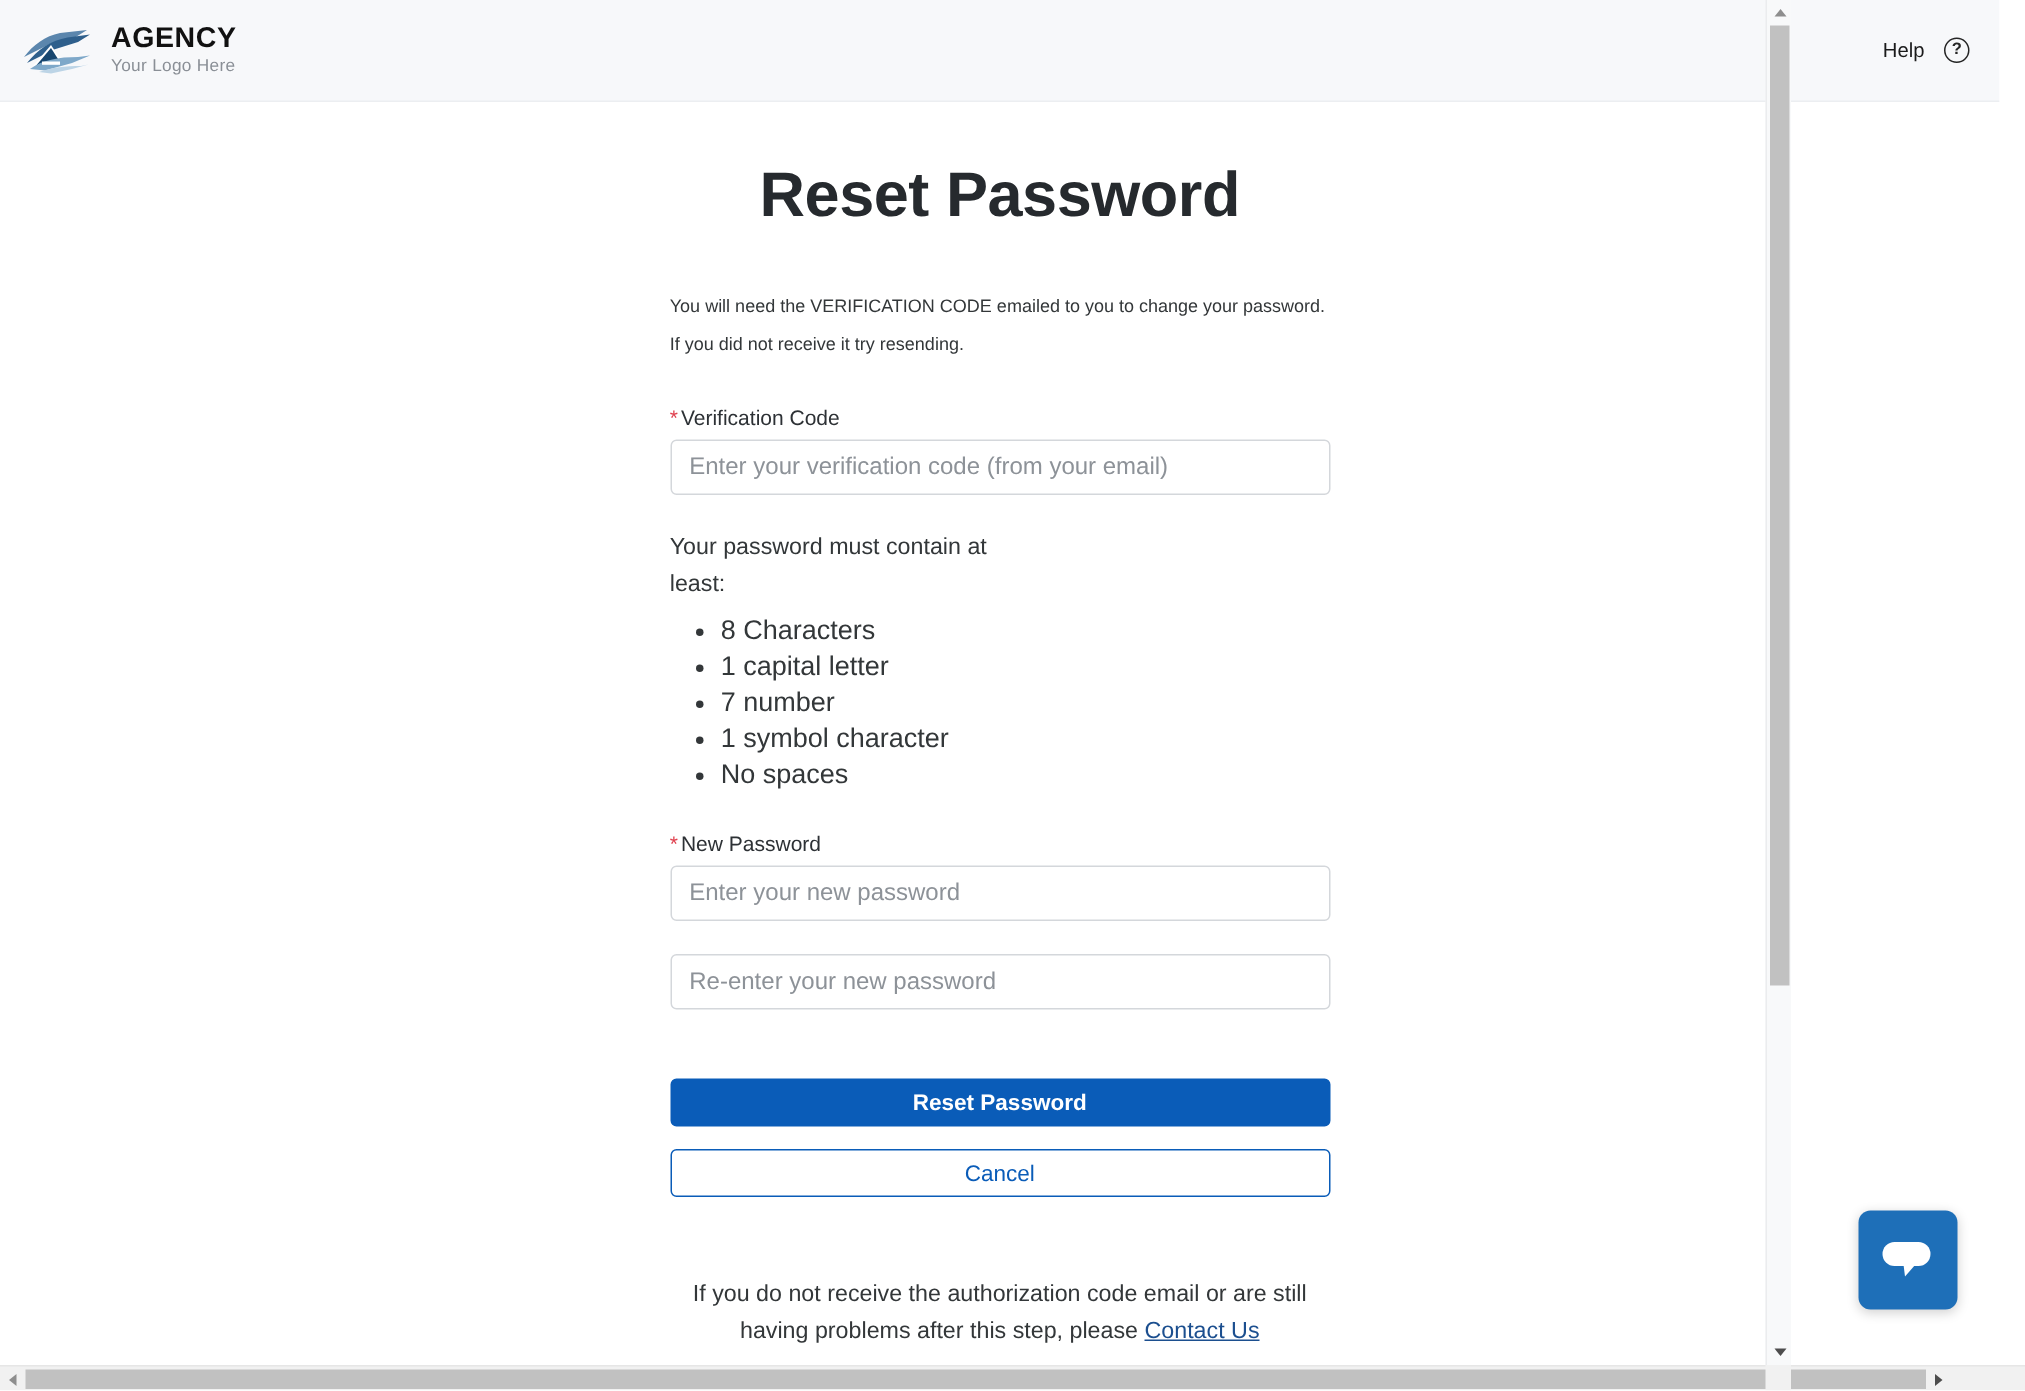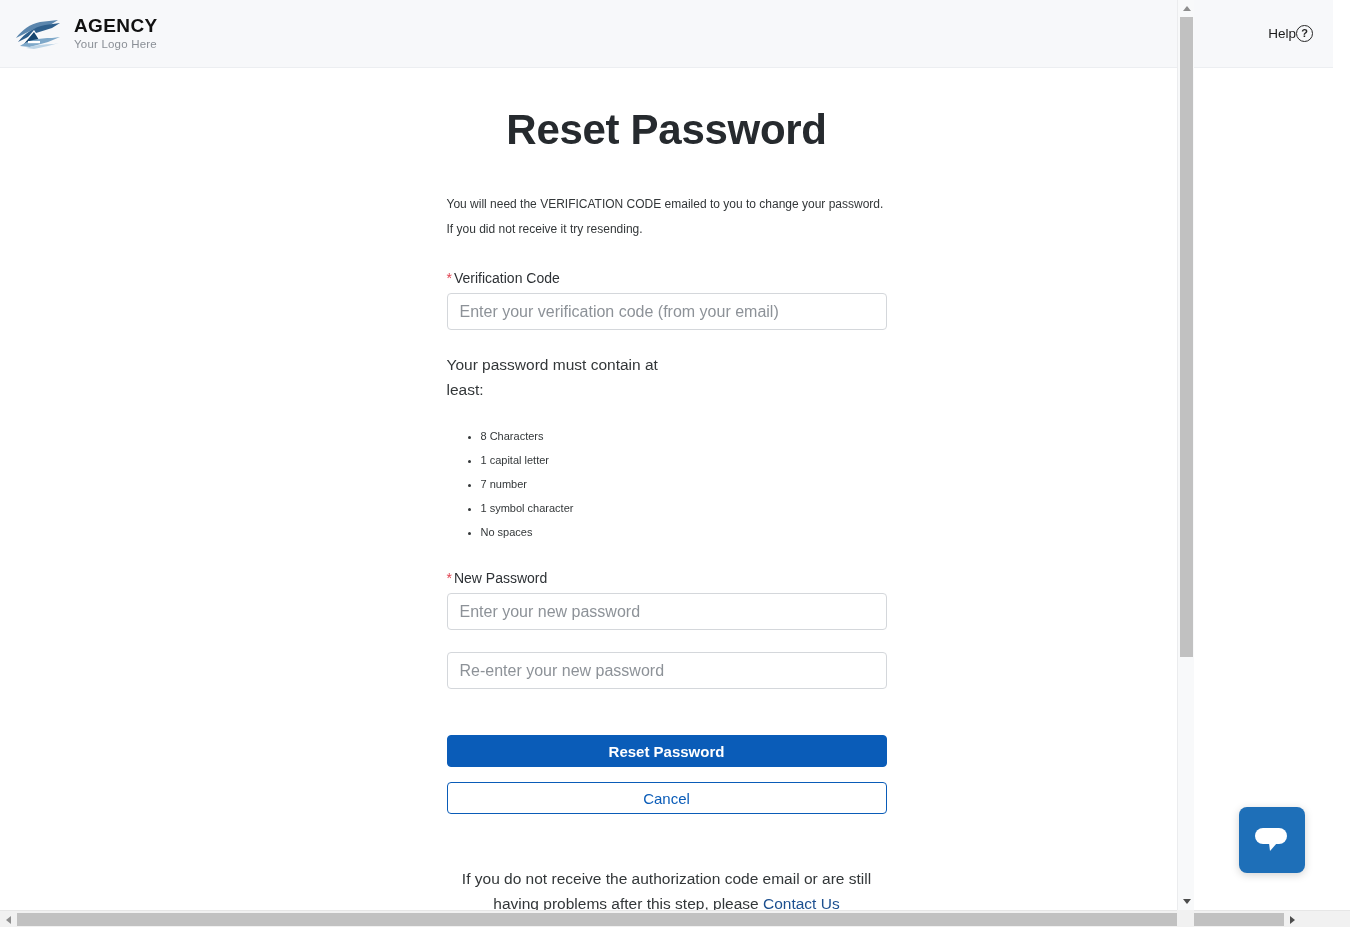--- a/index.html
+++ b/index.html
@@ -54,21 +54,21 @@
   }
   .brand-tag {
     font-size: 11.5px;
     color: #8a8f96;
     margin-top: 4px;
     letter-spacing: 0.2px;
   }
   .help {
     display: flex;
     align-items: center;
-    gap: 0;
+    gap: 13px;
     font-size: 13.5px;
     color: #1b1b1b;
     cursor: pointer;
   }
   .help-circle {
     width: 17px; height: 17px;
     border: 1.4px solid #262626;
     border-radius: 50%;
     display: flex; align-items: center; justify-content: center;
     font-size: 11px; font-weight: bold; color: #262626;
@@ -117,23 +117,23 @@
   .text-input::placeholder { color: #8d9298; }
 
   .pw-rules-intro {
     font-size: 15.5px;
     line-height: 25px;
     color: #333739;
     margin: 22px 0 0 0;
     max-width: 230px;
   }
   ul.pw-rules {
-    margin: 22px 0 0 0;
+    margin: 6px 0 0 0;
     padding-left: 34px;
-    font-size: 11px;
+    font-size: 18px;
     line-height: 24px;
     color: #333739;
   }
   ul.pw-rules li { margin: 0; padding: 0; }
 
   .spacer-26 { height: 26px; }
   .spacer-22 { height: 22px; }
   .spacer-46 { height: 46px; }
 
   .btn {

